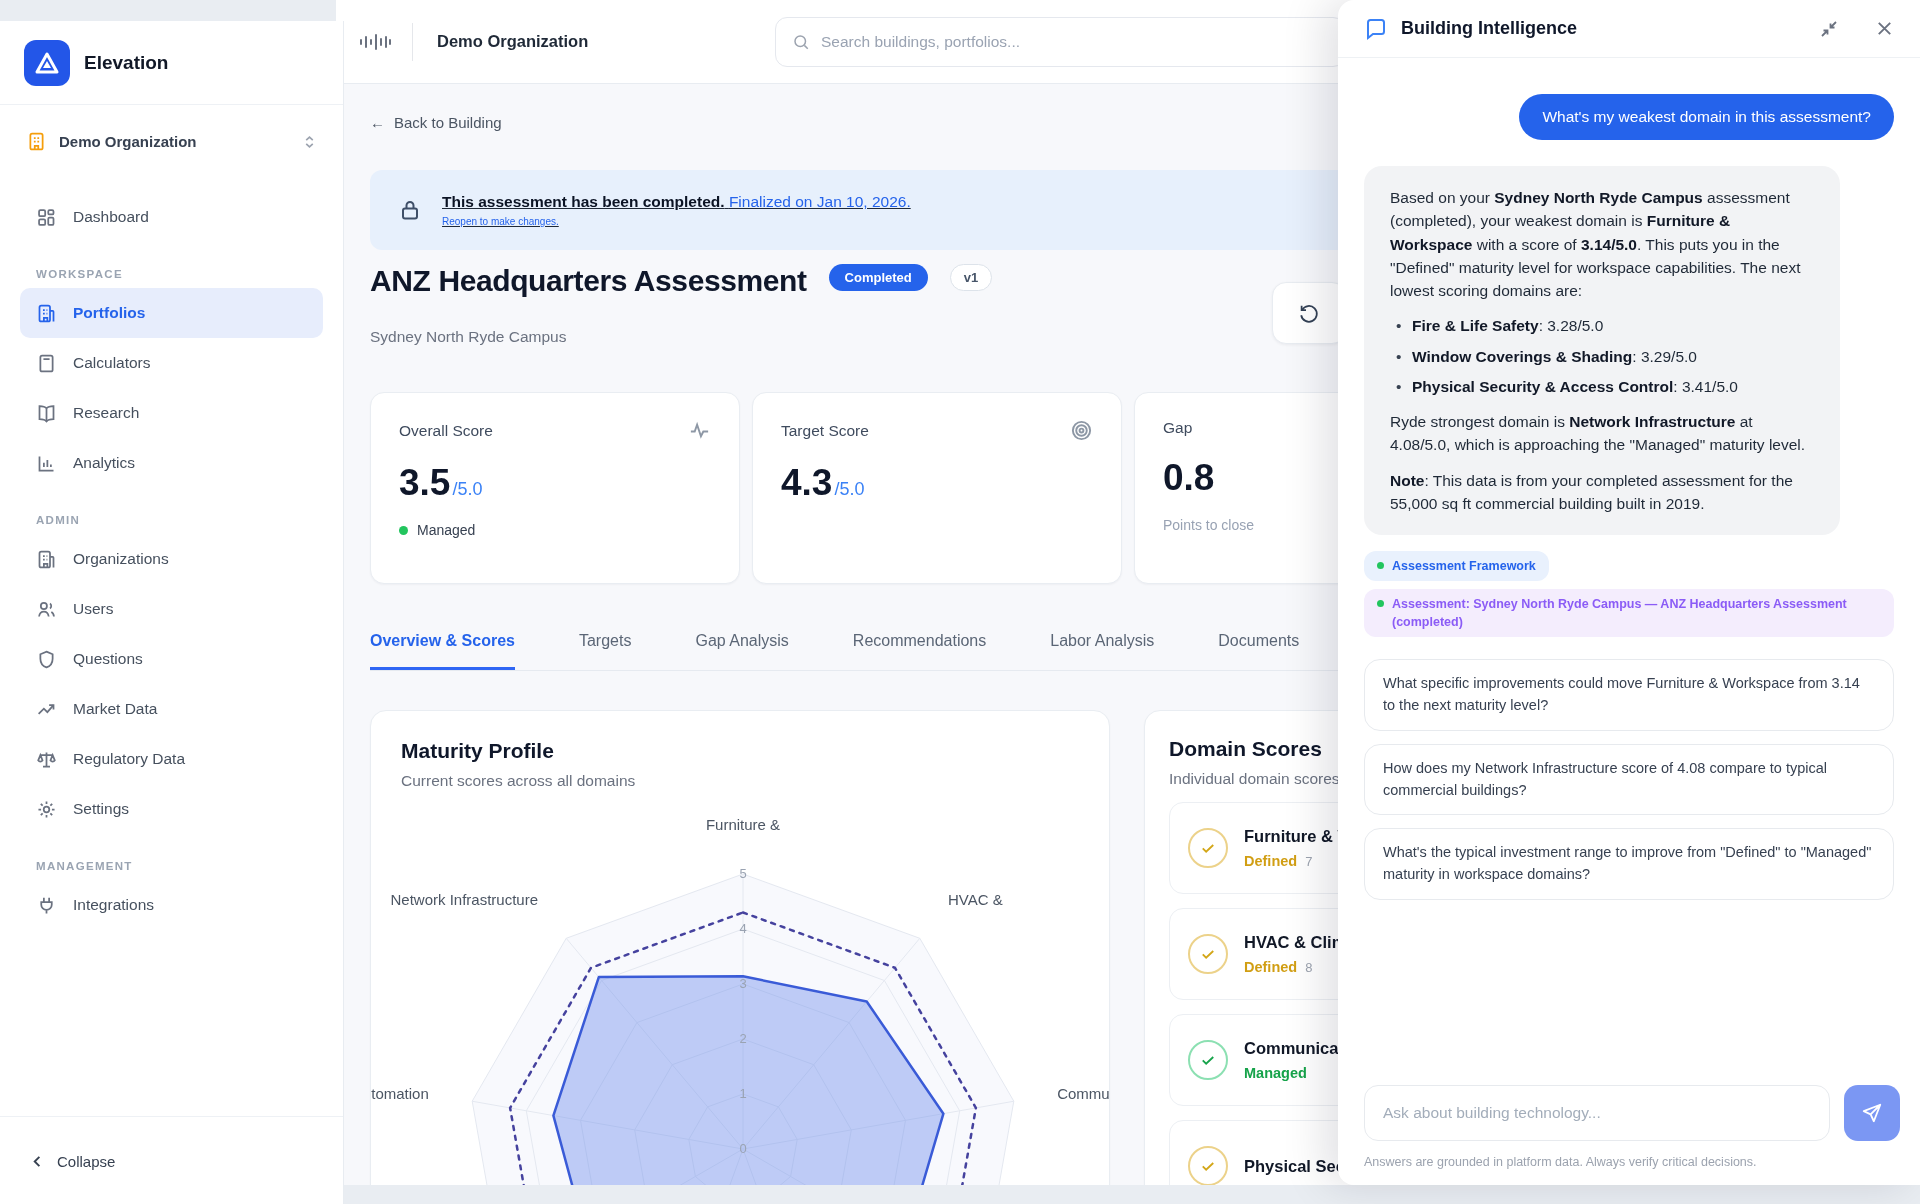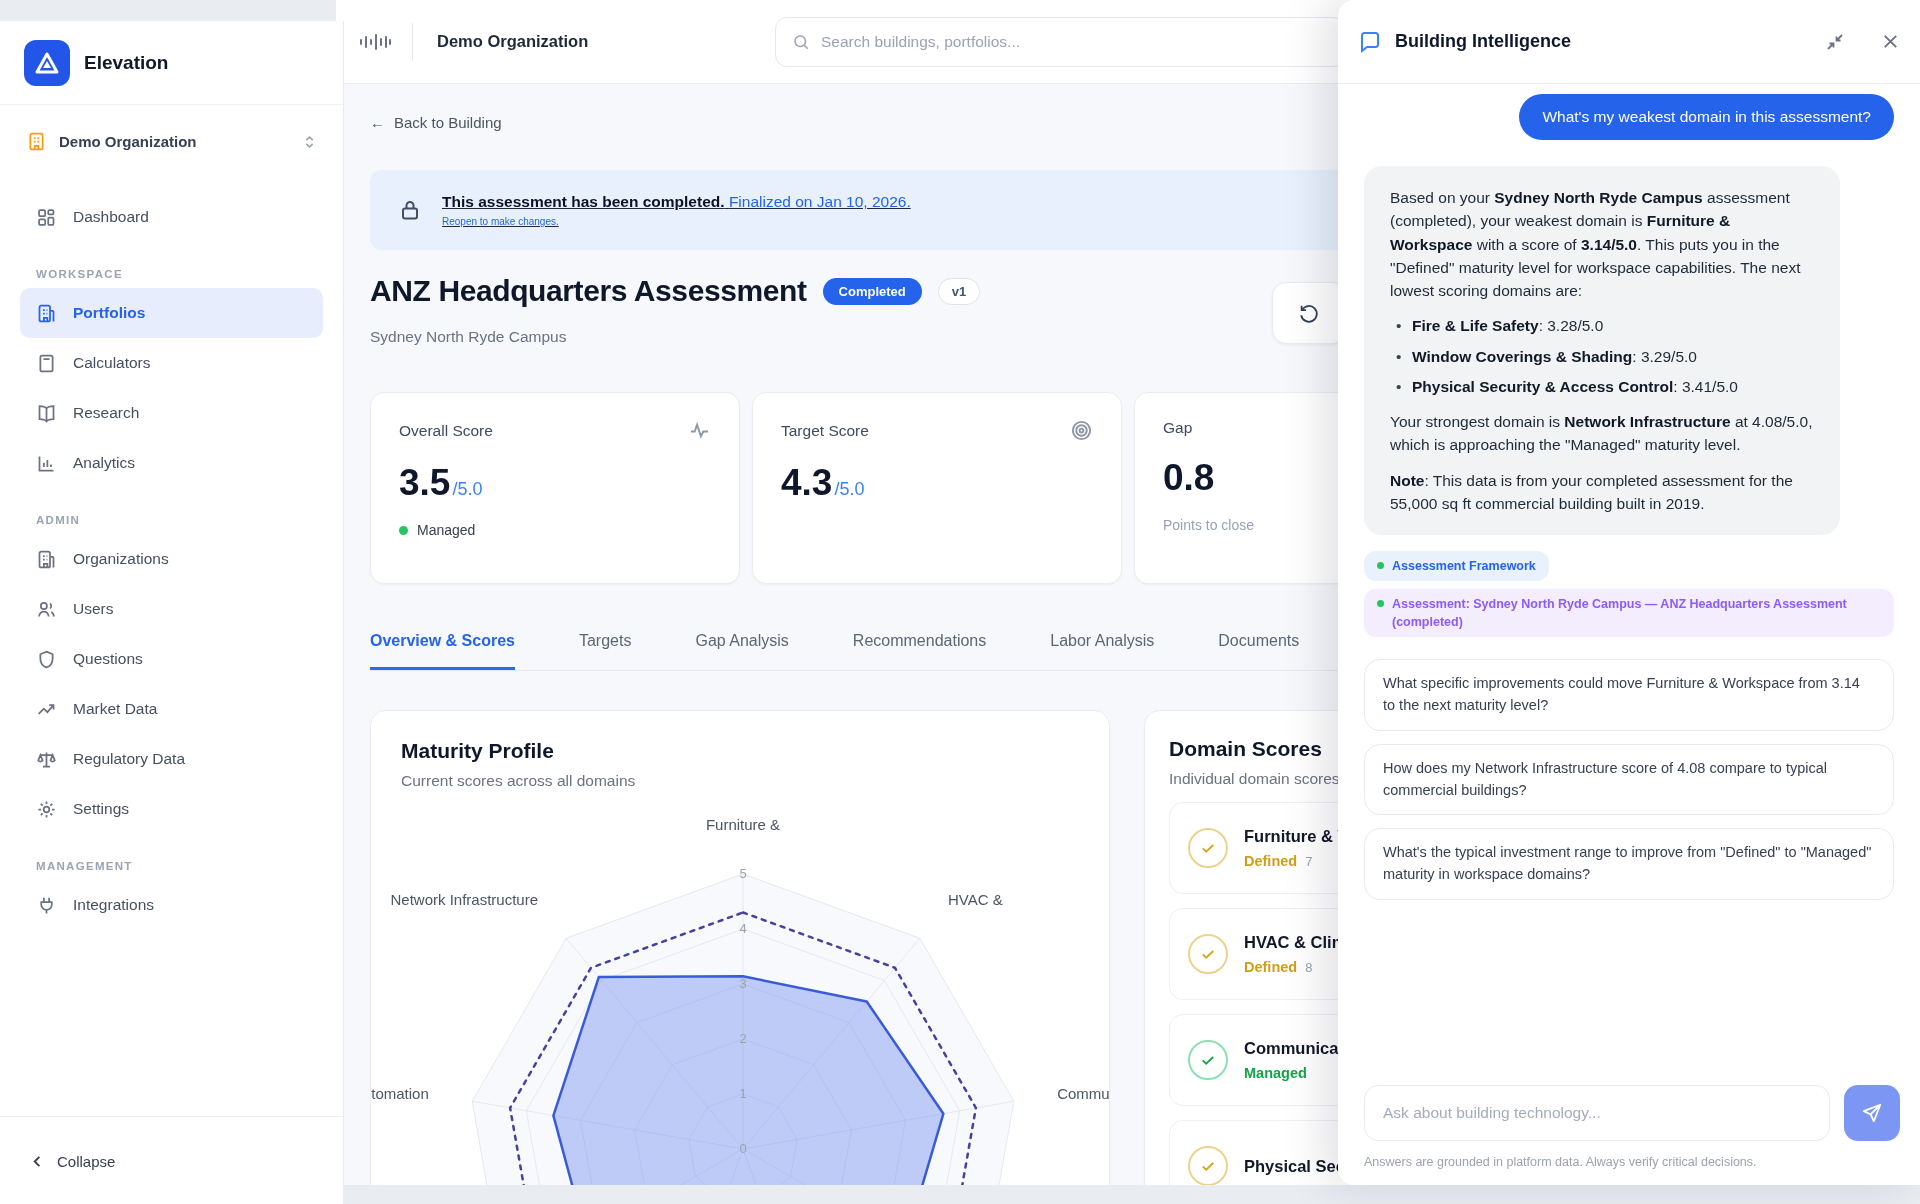--- a/index.html
+++ b/index.html
@@ -32,21 +32,21 @@
   .search-box input::placeholder { color:#9aa3b2; }
 
   
   .main { position:absolute; left:336px; top:84px; right:0; height:1101px; background:#f7f8fb; overflow:hidden; z-index:1; }
   .back-link { position:absolute; left:34px; top:30px; font-size:15px; color:#4b5563; display:flex; gap:9px; align-items:center; cursor:pointer; }
   .banner { position:absolute; left:34px; top:86px; width:1500px; height:80px; background:#e7f0fc; border-radius:12px; display:flex; align-items:center; padding:0 28px; gap:20px;text-decoration:underline; }
   .banner-text .l1 { font-size:15.5px; color:#0b1324; }
   .banner-text .l1 b { font-weight:bold; }
   .banner-text .l1 .fin { color:#2563eb; }
   .banner-text .l2 { font-size:10px; color:#2563eb; margin-top:5px; cursor:pointer; }
-  .title-row { position:absolute; left:34px; top:190px; display:flex; align-items:center; gap:16px; }
+  .title-row { position:absolute; left:34px; top:180px; display:flex; align-items:flex-start; gap:22px; }
   .page-title { font-size:30px; font-weight:800; color:#0f172a; letter-spacing:-0.4px; }
   .badge-completed { background:#2563eb; color:#fff; font-size:13px; font-weight:bold; padding:6px 16px; border-radius:999px; }
   .badge-version { background:#fff; border:1px solid #dde3ea; color:#475569; font-size:13px; font-weight:bold; padding:5px 13px; border-radius:999px; }
   .reopen-btn { position:absolute; left:936px; top:198px; width:74px; height:62px; background:#fff; border:1px solid #e8ecf1; border-radius:14px; box-shadow:0 1px 3px rgba(16,24,40,.06); display:flex; align-items:center; justify-content:center; cursor:pointer; }
   .page-subtitle { position:absolute; left:34px; top:244px; font-size:15.5px; color:#6b7280; }
 
   .score-card { position:absolute; top:308px; width:370px; height:192px; background:#fff; border:1px solid #e9edf2; border-radius:14px; box-shadow:0 1px 2px rgba(16,24,40,.04); padding:26px 28px; }
   .sc-head { display:flex; justify-content:space-between; align-items:center; }
   .sc-label { font-size:15.5px; color:#3f4b5e; }
   .sc-value-row { margin-top:20px; display:flex; align-items:baseline; }
@@ -68,21 +68,21 @@
   .domain-item { height:92px; border:1px solid #eceff3; border-radius:14px; display:flex; align-items:center; gap:16px; padding:0 18px; margin-top:14px; cursor:pointer; }
   .di-check { width:40px; height:40px; border-radius:50%; border:2px solid #ecd28a; display:flex; align-items:center; justify-content:center; color:#d3a617; flex:0 0 auto; }
   .domain-item.ok .di-check { border-color:#8ce0b2; color:#16a34a; }
   .di-name { font-size:16.5px; font-weight:bold; color:#111827; white-space:nowrap; overflow:hidden; }
   .di-status { font-size:14.5px; font-weight:bold; color:#d19e13; margin-top:7px; }
   .domain-item.ok .di-status { color:#16a34a; }
   .di-extra { font-size:13px; color:#9ca3af; font-weight:normal; margin-left:8px; }
 
   
   .chat { position:absolute; right:0; top:0; width:582px; height:1185px; background:#fff; border-radius:16px 0 0 16px; box-shadow:-14px 0 44px rgba(2,12,34,.12); z-index:20; }
-  .chat-header { height:84px; border-bottom:1px solid #eef1f4; display:flex; align-items:center; padding:0 20px; }
+  .chat-header { height:58px; border-bottom:1px solid #eef1f4; display:flex; align-items:center; padding:0 26px; }
   .chat-title { font-size:18px; font-weight:bold; color:#0f172a; margin-left:13px; flex:1; }
   .chat-hicon { color:#6b7280; cursor:pointer; display:flex; }
   .chat-hicon + .chat-hicon { margin-left:36px; }
   .chat-body { position:absolute; top:70px; bottom:130px; left:0; right:0; padding:24px 26px; overflow:hidden; }
   .user-bubble { margin-left:auto; width:fit-content; max-width:90%; background:#2563eb; color:#fff; font-size:15.5px; padding:14px 23px; border-radius:24px; }
   .ai-bubble { margin-top:26px; margin-right:54px; background:#f2f3f5; border-radius:18px; padding:20px 26px; font-size:15.5px; color:#1f2937; line-height:1.5; }
   .ai-bubble p { margin-bottom:12px; }
   .ai-bubble p:last-child { margin-bottom:0; }
   .ai-bubble b { color:#111827; }
   .ai-bubble ul { list-style:none; margin:2px 0 12px; }
@@ -472,21 +472,21 @@
 
   <div class="chat-body">
     <div class="user-bubble">What's my weakest domain in this assessment?</div>
     <div class="ai-bubble">
         <p><span>Based on your </span><b>Sydney North Ryde Campus</b><span> assessment (completed), your weakest domain is </span><b>Furniture &amp; Workspace</b><span> with a score of </span><b>3.14/5.0</b><span>. This puts you in the "Defined" maturity level for workspace capabilities. The next lowest scoring domains are:</span></p>
         <ul>
           <li><b>Fire &amp; Life Safety</b><span>: 3.28/5.0</span></li>
           <li><b>Window Coverings &amp; Shading</b><span>: 3.29/5.0</span></li>
           <li><b>Physical Security &amp; Access Control</b><span>: 3.41/5.0</span></li>
         </ul>
-        <p><span>Your strongest domain is </span><b>Network Infrastructure</b><span> at 4.08/5.0, which is approaching the "Managed" maturity level.</span></p>
+        <p><span>Ryde strongest domain is </span><b>Network Infrastructure</b><span> at 4.08/5.0, which is approaching the "Managed" maturity level.</span></p>
         <p><b>Note</b><span>: This data is from your completed assessment for the 55,000 sq ft commercial building built in 2019.</span></p>
       </div>
 
     <div class="chip blue">
       <span class="cdot"></span>
       <span>Assessment Framework</span>
     </div>
     <div class="chip purple">
       <span class="cdot"></span>
       <span>Assessment: Sydney North Ryde Campus — ANZ Headquarters Assessment (completed)</span>

